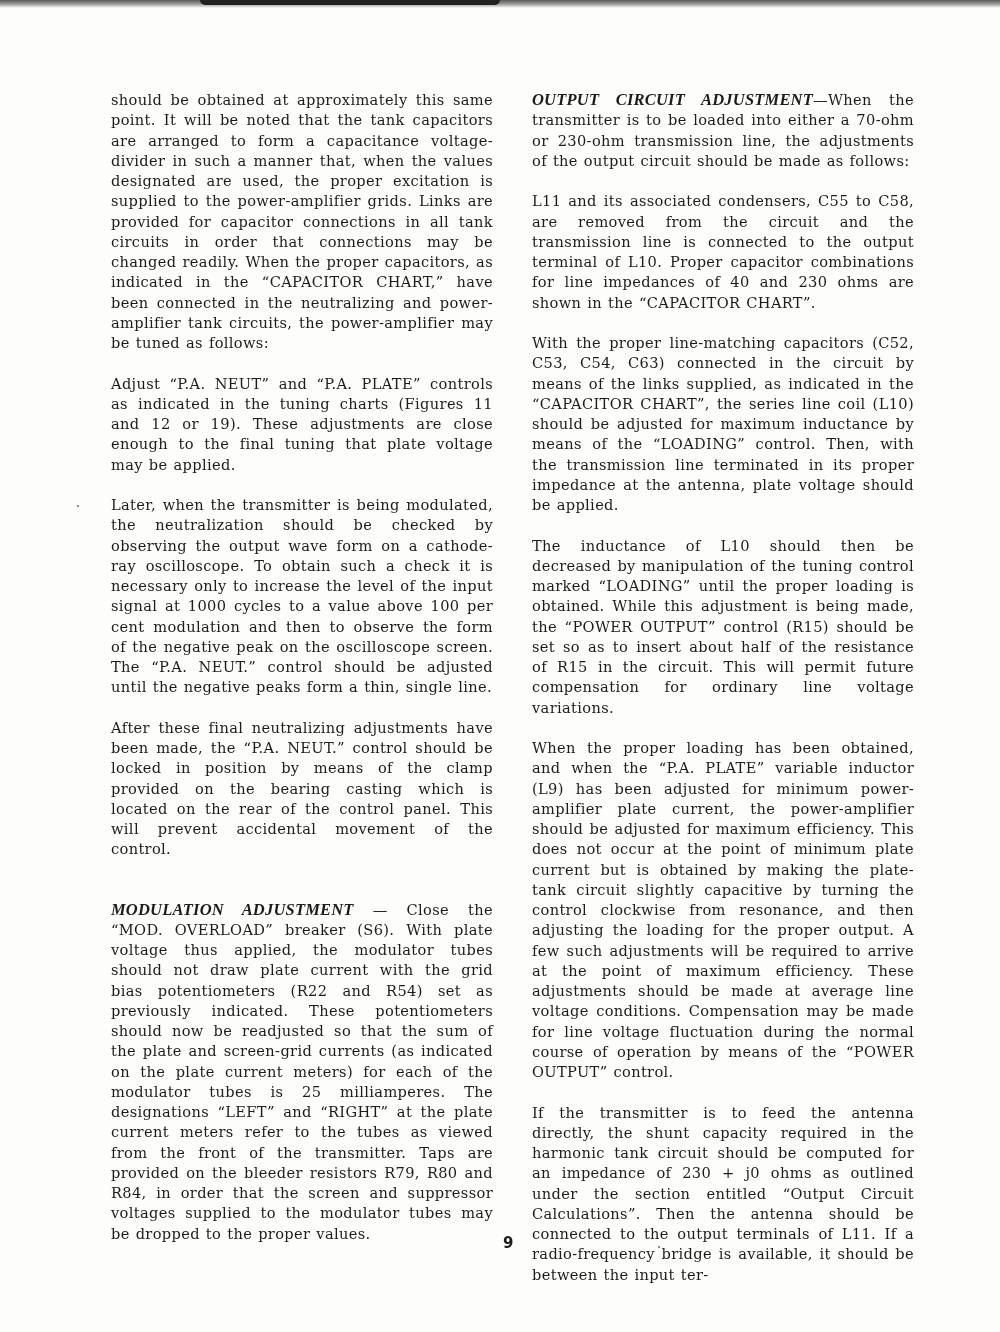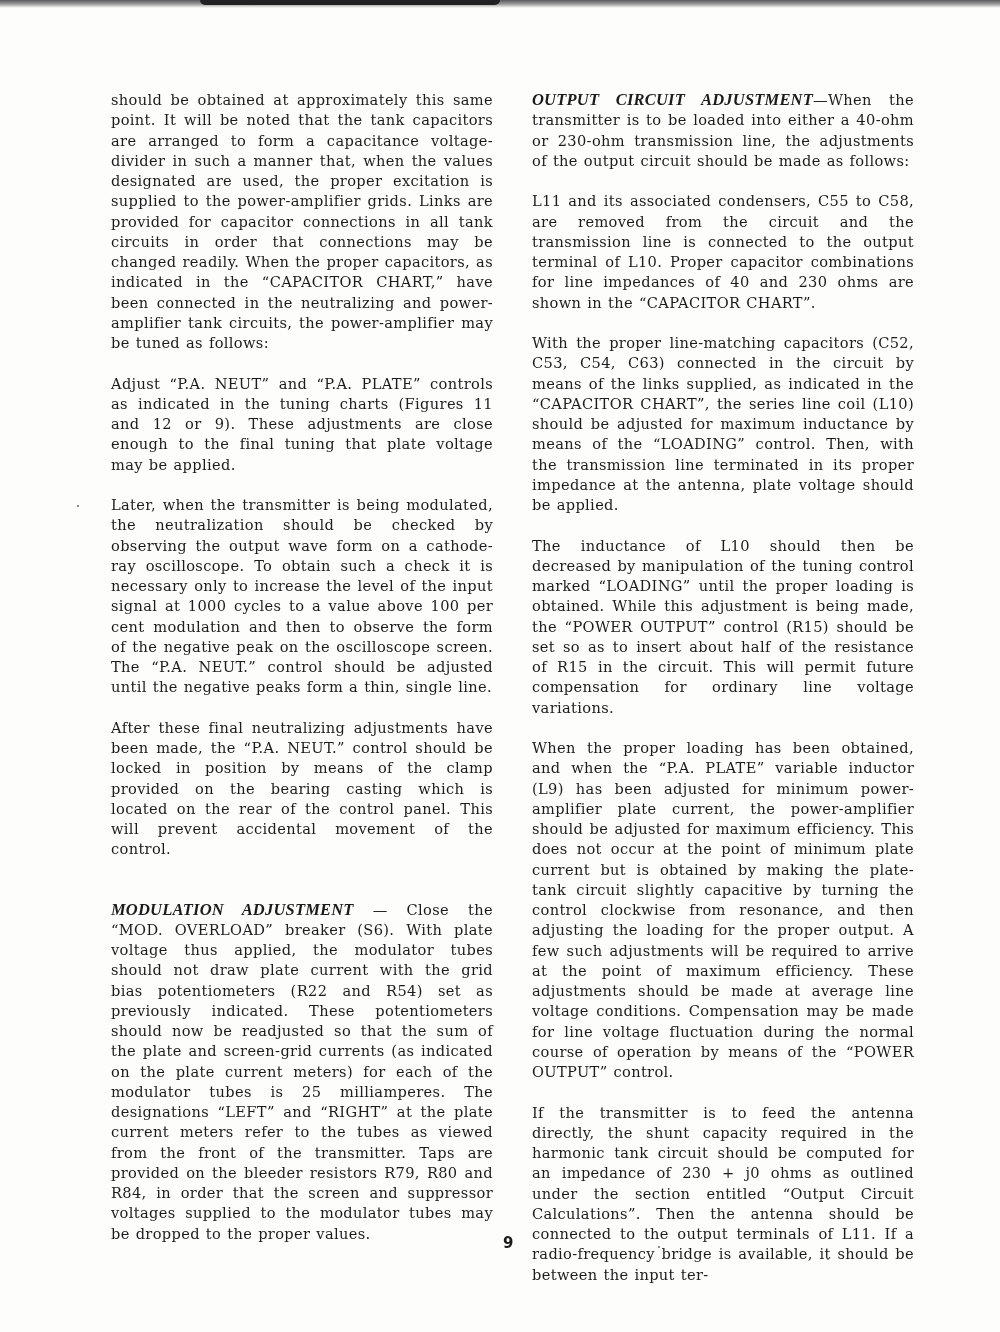--- a/index.html
+++ b/index.html
@@ -37,28 +37,28 @@
   }
   .speck { position: absolute; width: 2px; height: 2px; background: #666; border-radius: 1px; }
 </style>
 </head>
 <body>
 
 <div class="scan-edge"></div>
 
 <div class="column col-left">
   <p class="para">should be obtained at approximately this same point. It will be noted that the tank capacitors are arranged to form a capacitance voltage-divider in such a manner that, when the values designated are used, the proper excitation is supplied to the power-amplifier grids. Links are provided for capacitor connections in all tank circuits in order that connections may be changed readily. When the proper capacitors, as indicated in the “CAPACITOR CHART,” have been connected in the neutralizing and power-amplifier tank circuits, the power-amplifier may be tuned as follows:</p>
-  <p class="para">Adjust “P.A. NEUT” and “P.A. PLATE” controls as indicated in the tuning charts (Figures 11 and 12 or 9). These adjustments are close enough to the final tuning that plate voltage may be applied.</p>
+  <p class="para">Adjust “P.A. NEUT” and “P.A. PLATE” controls as indicated in the tuning charts (Figures 11 and 12 or 19). These adjustments are close enough to the final tuning that plate voltage may be applied.</p>
   <p class="para">Later, when the transmitter is being modulated, the neutralization should be checked by observing the output wave form on a cathode-ray oscilloscope. To obtain such a check it is necessary only to increase the level of the input signal at 1000 cycles to a value above 100 per cent modulation and then to observe the form of the negative peak on the oscilloscope screen. The “P.A. NEUT.” control should be adjusted until the negative peaks form a thin, single line.</p>
   <p class="para gap-large">After these final neutralizing adjustments have been made, the “P.A. NEUT.” control should be locked in position by means of the clamp provided on the bearing casting which is located on the rear of the control panel. This will prevent accidental movement of the control.</p>
   <p class="para"><span class="heading">MODULATION ADJUSTMENT</span><span> — Close the “MOD. OVERLOAD” breaker (S6). With plate voltage thus applied, the modulator tubes should not draw plate current with the grid bias potentiometers (R22 and R54) set as previously indicated. These potentiometers should now be readjusted so that the sum of the plate and screen-grid currents (as indicated on the plate current meters) for each of the modulator tubes is 25 milliamperes. The designations “LEFT” and “RIGHT” at the plate current meters refer to the tubes as viewed from the front of the transmitter. Taps are provided on the bleeder resistors R79, R80 and R84, in order that the screen and suppressor voltages supplied to the modulator tubes may be dropped to the proper values.</span></p>
 </div>
 
 <div class="column col-right">
-  <p class="para"><span class="heading">OUTPUT CIRCUIT ADJUSTMENT</span><span>—When the transmitter is to be loaded into either a 40-ohm or 230-ohm transmission line, the adjustments of the output circuit should be made as follows:</span></p>
+  <p class="para"><span class="heading">OUTPUT CIRCUIT ADJUSTMENT</span><span>—When the transmitter is to be loaded into either a 70-ohm or 230-ohm transmission line, the adjustments of the output circuit should be made as follows:</span></p>
   <p class="para">L11 and its associated condensers, C55 to C58, are removed from the circuit and the transmission line is connected to the output terminal of L10. Proper capacitor combinations for line impedances of 40 and 230 ohms are shown in the “CAPACITOR CHART”.</p>
   <p class="para">With the proper line-matching capacitors (C52, C53, C54, C63) connected in the circuit by means of the links supplied, as indicated in the “CAPACITOR CHART”, the series line coil (L10) should be adjusted for maximum inductance by means of the “LOADING” control. Then, with the transmission line terminated in its proper impedance at the antenna, plate voltage should be applied.</p>
   <p class="para">The inductance of L10 should then be decreased by manipulation of the tuning control marked “LOADING” until the proper loading is obtained. While this adjustment is being made, the “POWER OUTPUT” control (R15) should be set so as to insert about half of the resistance of R15 in the circuit. This will permit future compensation for ordinary line voltage variations.</p>
   <p class="para">When the proper loading has been obtained, and when the “P.A. PLATE” variable inductor (L9) has been adjusted for minimum power-amplifier plate current, the power-amplifier should be adjusted for maximum efficiency. This does not occur at the point of minimum plate current but is obtained by making the plate-tank circuit slightly capacitive by turning the control clockwise from resonance, and then adjusting the loading for the proper output. A few such adjustments will be required to arrive at the point of maximum efficiency. These adjustments should be made at average line voltage conditions. Compensation may be made for line voltage fluctuation during the normal course of operation by means of the “POWER OUTPUT” control.</p>
   <p class="para">If the transmitter is to feed the antenna directly, the shunt capacity required in the harmonic tank circuit should be computed for an impedance of 230 + j0 ohms as outlined under the section entitled “Output Circuit Calculations”. Then the antenna should be connected to the output terminals of L11. If a radio-frequency bridge is available, it should be between the input ter-</p>
 </div>
 
 <div class="page-number">9</div>
 
 <span class="speck" style="left:658px;top:1246px"></span>

